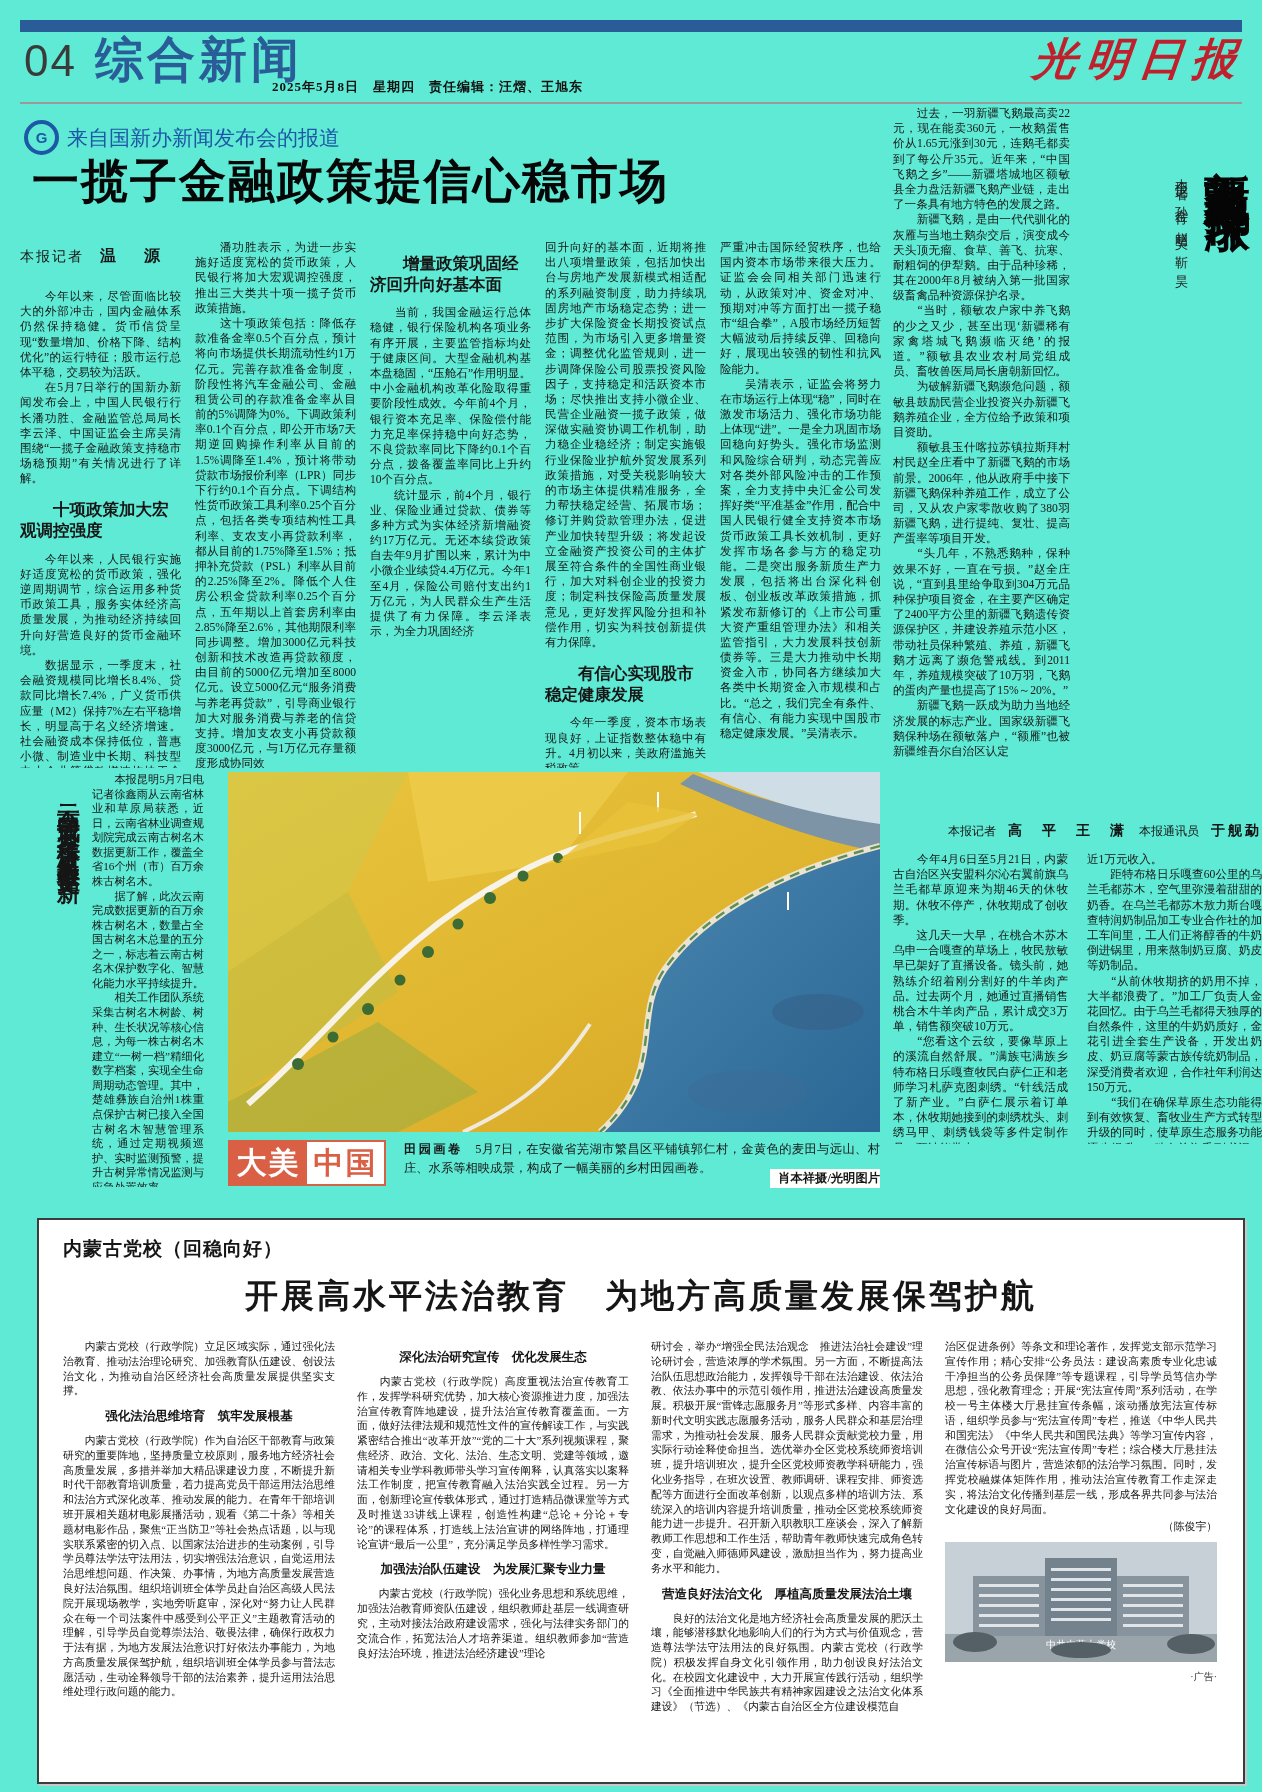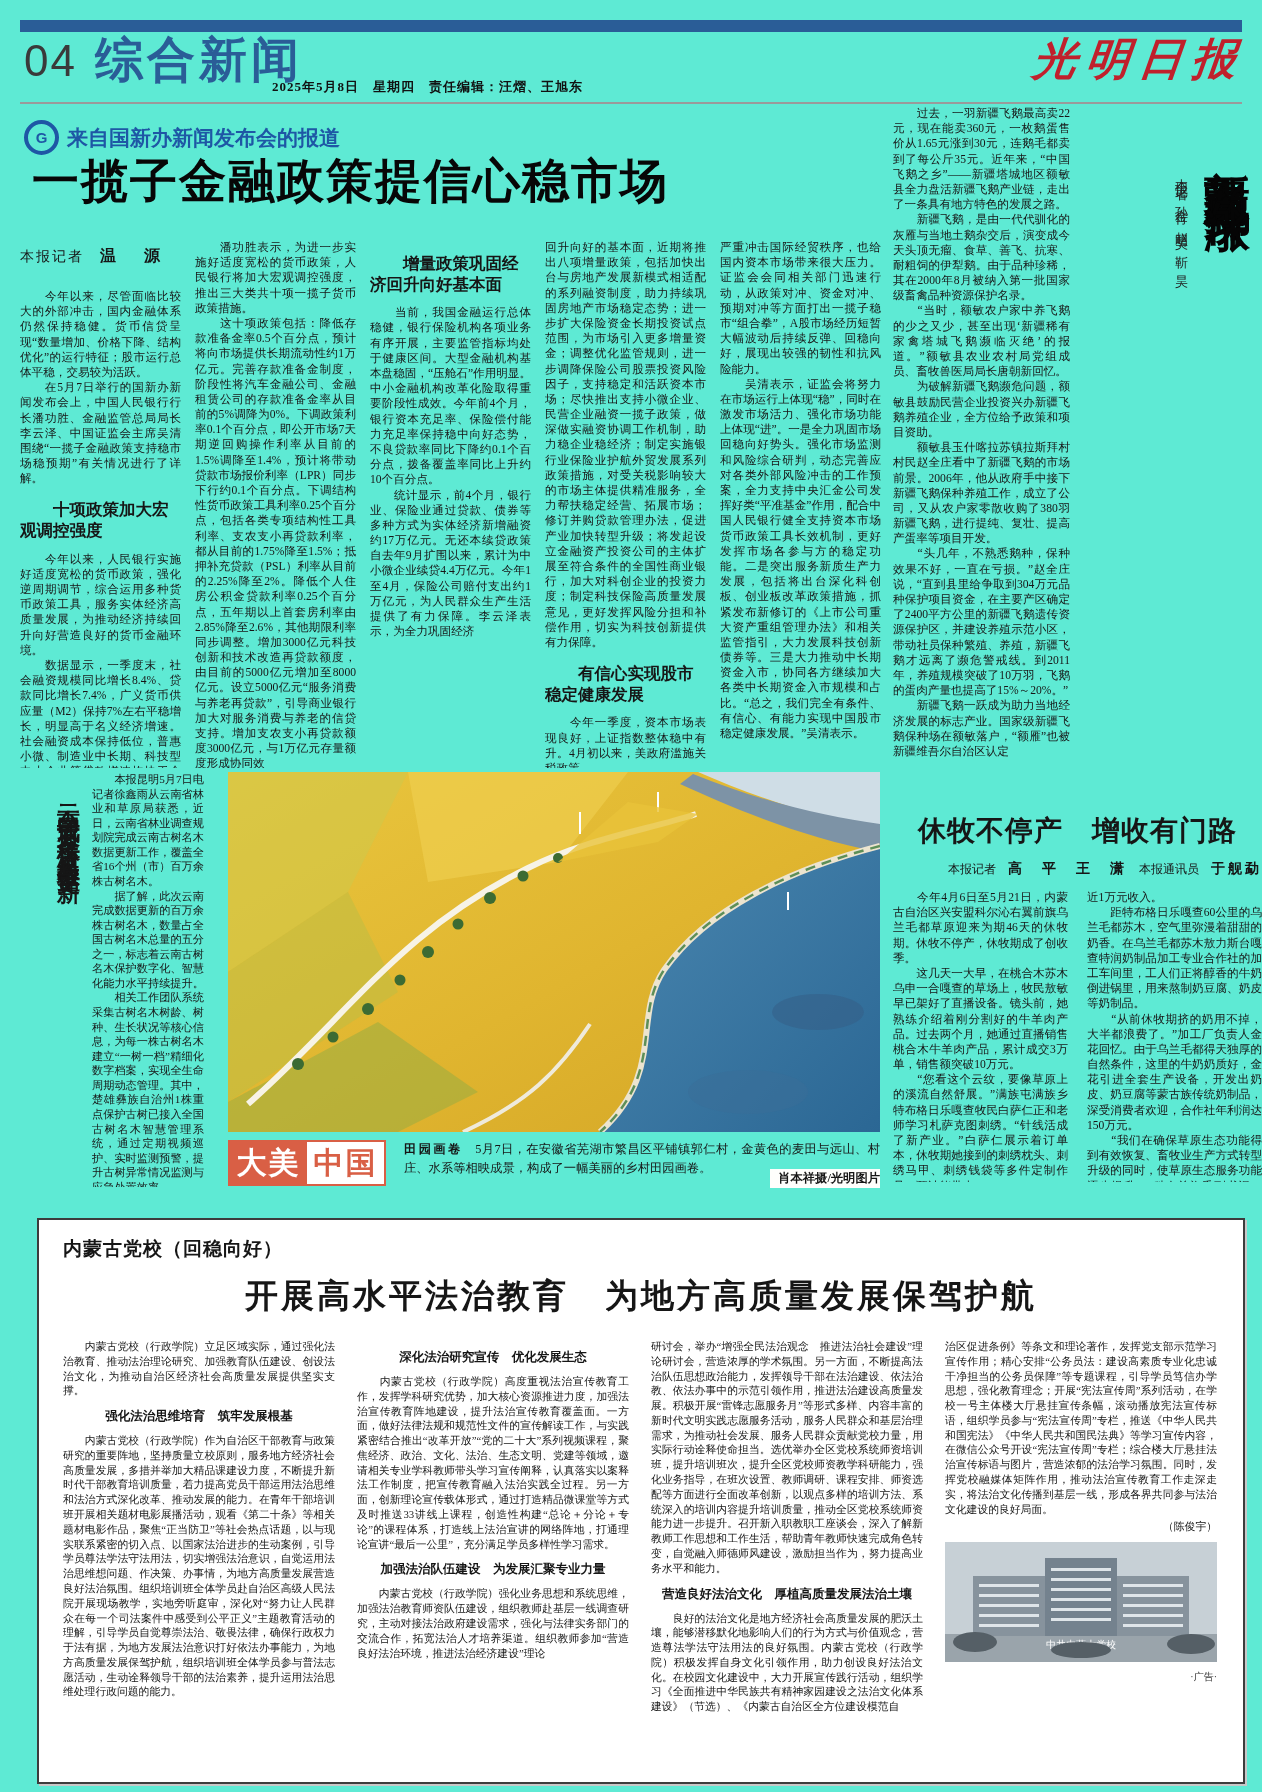--- a/index.html
+++ b/index.html
@@ -9,21 +9,21 @@
   .topbar{left:20px;top:20px;width:1222px;height:12px;background:#2a5d97;}
   .pageno{left:24px;top:36px;font-family:"Liberation Sans","DejaVu Sans",sans-serif;font-size:44px;color:#3a3a3a;letter-spacing:2px;}
   .section-title{left:95px;top:28px;font-size:48px;font-weight:bold;color:#2a5d97;letter-spacing:4px;}
   .dateline{left:272px;top:78px;font-size:13px;font-weight:bold;color:#111;letter-spacing:1px;}
   .masthead{left:990px;top:30px;width:255px;text-align:right;font-size:44px;font-weight:bold;color:#c0202c;
             font-style:italic;letter-spacing:9px;transform:skewX(-6deg);}
   .head-rule{left:20px;top:102px;width:1222px;height:2px;background:#9a9a9a;}
   .kicker{left:24px;top:120px;display:flex;align-items:center;gap:8px;}
   .kicker .g{width:27px;height:27px;border:4px solid #1e57a5;border-radius:50%;display:flex;align-items:center;justify-content:center;
              font-family:"Liberation Sans",sans-serif;font-weight:bold;font-size:15px;color:#1e57a5;}
-  .kicker .ktext{font-size:21px;font-weight:bold;color:#1e57a5;font-family:"Liberation Sans","DejaVu Sans",sans-serif;}
+  .kicker .ktext{font-size:21px;font-weight:normal;color:#1e57a5;font-family:"Liberation Sans","DejaVu Sans",sans-serif;}
   .lead-headline{left:32px;top:150px;width:840px;font-size:47px;font-weight:bold;letter-spacing:2px;color:#070707;}
   .lead-cols{left:20px;top:240px;width:862px;height:528px;display:flex;gap:14px;}
   .lead-cols .col{width:161px;height:528px;overflow:hidden;}
   .flow{white-space:pre-line;text-align:justify;font-size:11.6px;line-height:1.31;}
   .byline1{font-size:14px;margin:6px 0 22px 0;letter-spacing:2px;}
   .byline1 b{font-size:16px;letter-spacing:6px;}
   .subhead{font-size:16.5px;font-weight:bold;line-height:1.25;margin:14px 0 10px 0;text-align:left;}
   .subhead.pad{text-indent:2em;}
   
   .yunnan{left:20px;top:772px;width:184px;height:415px;display:flex;gap:10px;}
@@ -195,21 +195,20 @@
       <span class="l">大美</span>
       <span class="r">中国</span>
     </div>
     <div class="caption">
       <b>田园画卷</b><span>　5月7日，在安徽省芜湖市繁昌区平铺镇郭仁村，金黄色的麦田与远山、村庄、水系等相映成景，构成了一幅美丽的乡村田园画卷。</span>
       <span class="credit">肖本祥摄/光明图片</span>
     </div>
   </div>
 
   <div class="abs xiumu">
-    <div class="x-head">休牧不停产　增收有门路</div>
     <div class="x-byline">
       <span>本报记者</span>　<b>高　平　王　潇</b>　<span>本报通讯员</span>　<b>于舰勐</b>
     </div>
     <div class="x-cols">
       <div class="col">
         <div class="flow">　　今年4月6日至5月21日，内蒙古自治区兴安盟科尔沁右翼前旗乌兰毛都草原迎来为期46天的休牧期。休牧不停产，休牧期成了创收季。
 　　这几天一大早，在桃合木苏木乌申一合嘎查的草场上，牧民敖敏早已架好了直播设备。镜头前，她熟练介绍着刚分割好的牛羊肉产品。过去两个月，她通过直播销售桃合木牛羊肉产品，累计成交3万单，销售额突破10万元。
 　　“您看这个云纹，要像草原上的溪流自然舒展。”满族屯满族乡特布格日乐嘎查牧民白萨仁正和老师学习札萨克图刺绣。“针线活成了新产业。”白萨仁展示着订单本，休牧期她接到的刺绣枕头、刺绣马甲、刺绣钱袋等多件定制作品，预计能带来</div>
       </div>
       <div class="col">

